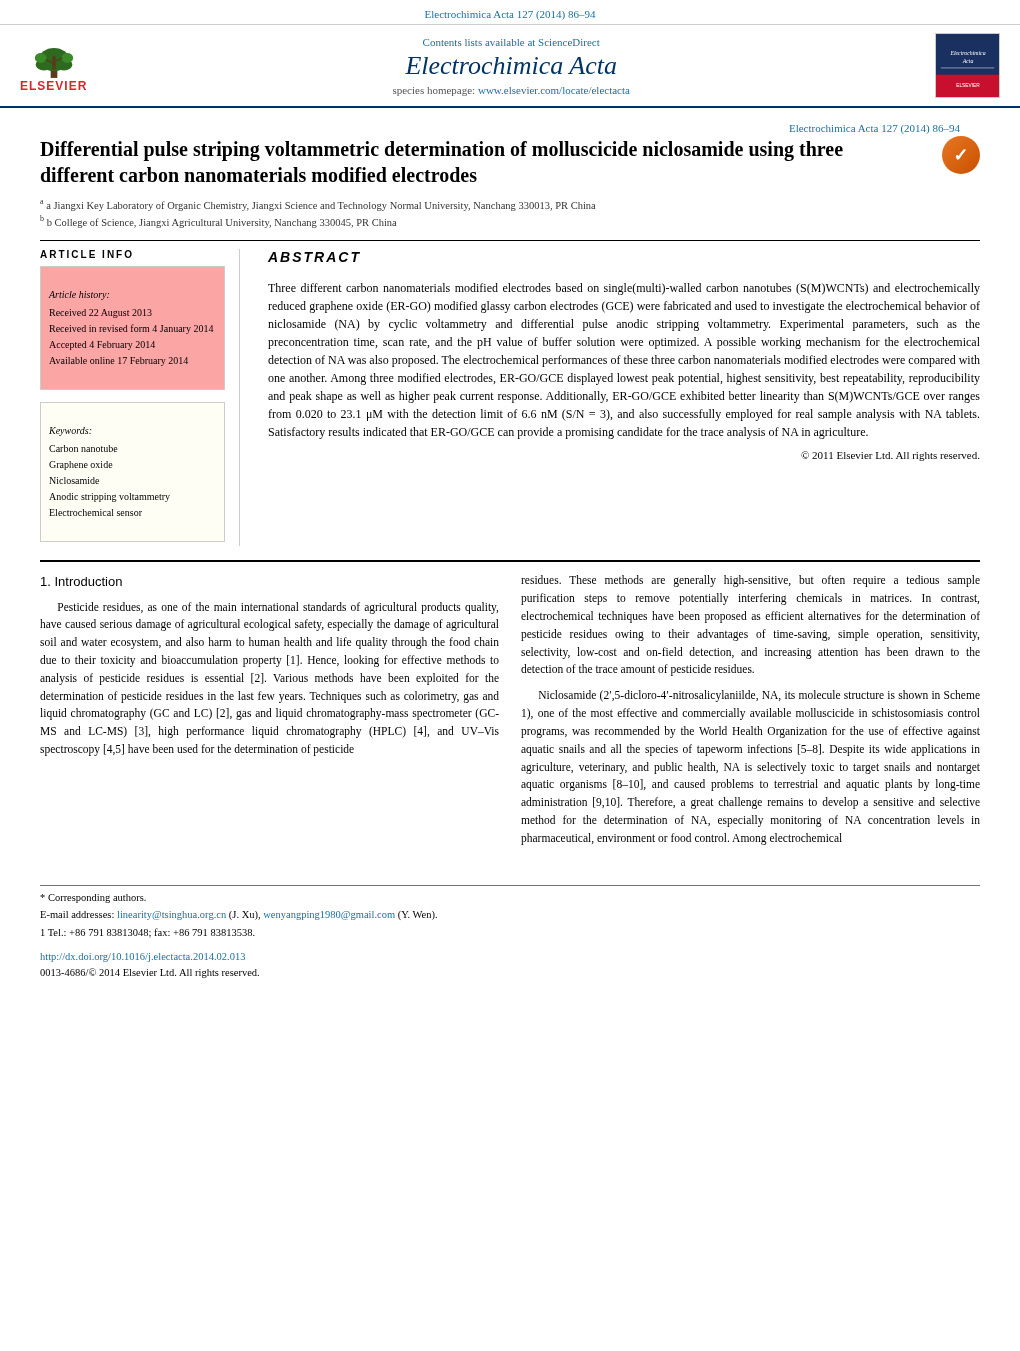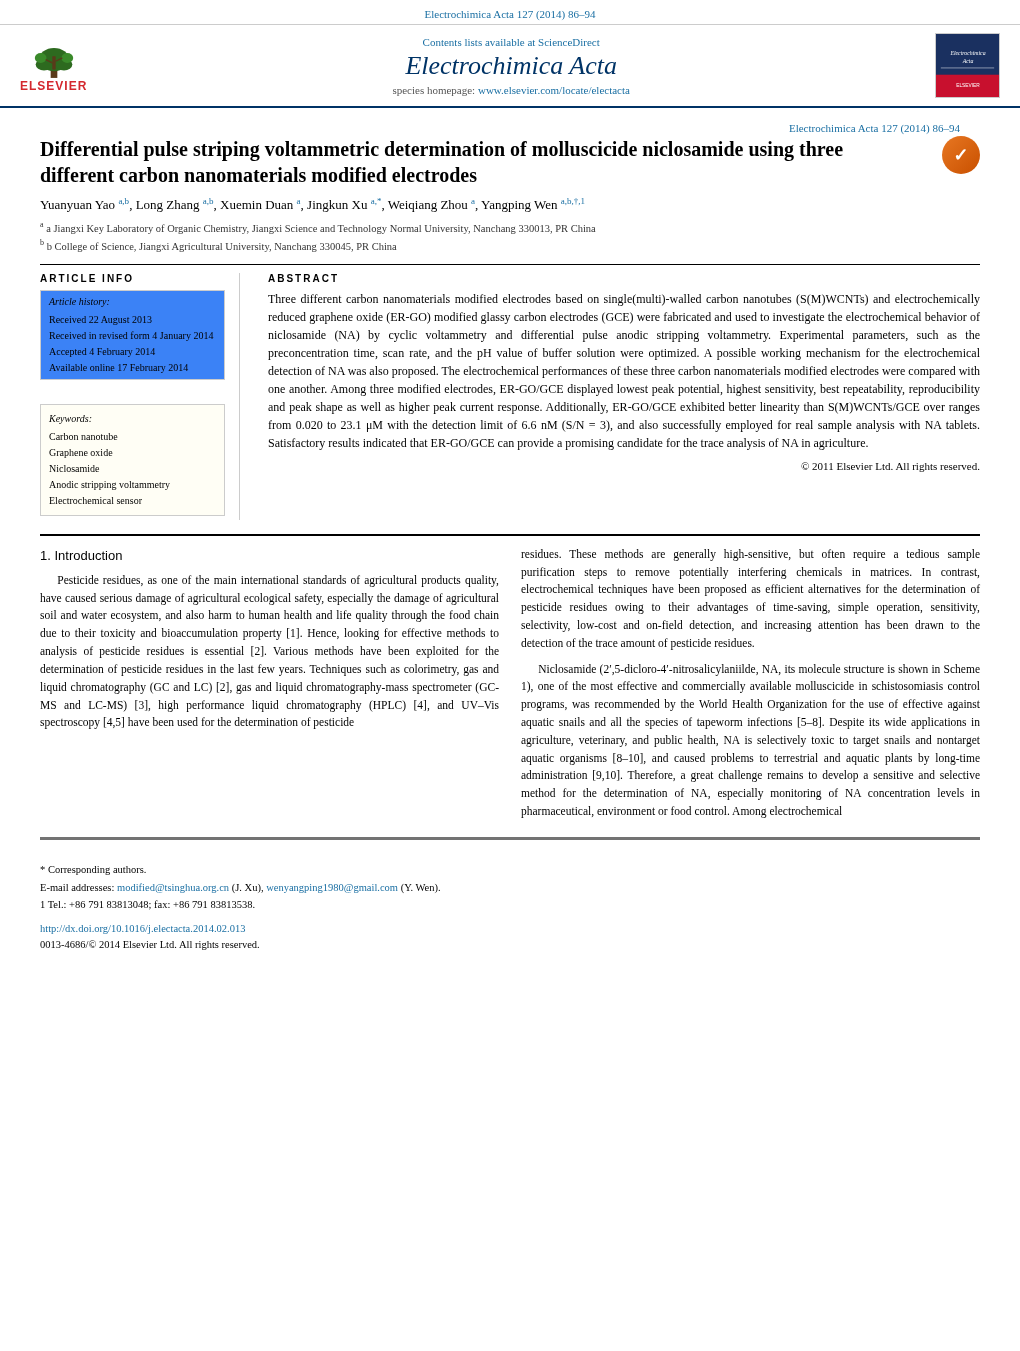--- a/index.html
+++ b/index.html
@@ -111,54 +111,55 @@
       font-size: 10px;
       font-weight: bold;
       letter-spacing: 2px;
       text-transform: uppercase;
       margin-bottom: 6px;
       font-style: normal;
       font-family: Arial, sans-serif;
     }
     .article-info .history-box {
       border: 1px solid #ccc;
-      background: #3b82f6;
-      padding: 3px 8px;
+      background: #fca5a5;
+      padding: 20px 8px;
       font-size: 10px;
-      margin-bottom: 24px;
+      margin-bottom: 12px;
       line-height: 1.6;
     }
     .article-info .history-box .box-title {
       font-style: italic;
       font-size: 10px;
       margin-bottom: 2px;
     }
     .article-info .keywords-box {
       border: 1px solid #ccc;
       background: #fffef5;
-      padding: 6px 8px;
+      padding: 20px 8px;
       font-size: 10px;
       margin-bottom: 4px;
       line-height: 1.6;
     }
     .article-info .keywords-box .box-title {
       font-style: italic;
       font-size: 10px;
       margin-bottom: 2px;
     }
     .abstract-col {
       flex: 1;
     }
     .abstract-col .section-head {
-      font-size: 10px;
+      font-size: 14px;
       font-weight: bold;
       letter-spacing: 2px;
       text-transform: uppercase;
-      margin-bottom: 6px;
+      margin-bottom: 14px;
       font-family: Arial, sans-serif;
+      font-style: italic;
     }
     .abstract-text {
       font-size: 12px;
       line-height: 1.5;
       color: #000;
       text-align: justify;
     }
     .copyright-line {
       text-align: right;
       font-size: 11px;
@@ -187,23 +188,23 @@
       margin-bottom: 6px;
       font-family: Arial, sans-serif;
     }
     .body-col p {
       margin-bottom: 8px;
     }
     .body-col .indent {
       text-indent: 1.5em;
     }
     .footnotes-section {
-      margin-top: 8px;
-      border-top: 3px solid #737373;
-      padding-top: 22px;
+      margin-top: 29px;
+      border-top: 1px solid #737373;
+      padding-top: 4px;
       font-size: 10.5px;
       line-height: 1.5;
       color: #000;
     }
     .footnotes-section .fn-line {
       margin-bottom: 2px;
     }
     .footnotes-section a, .blue-link {
       color: #1a6fa3;
       text-decoration: none;
@@ -321,24 +322,20 @@
 
   <div class="article-top-line">
     <span>Electrochimica Acta 127 (2014) 86–94</span>
   </div>
 
   <div class="article-title-section">
     <div class="article-title">Differential pulse striping voltammetric determination of molluscicide niclosamide using three different carbon nanomaterials modified electrodes</div>
     <div class="crossmark">✓</div>
   </div>
 
-  <div class="authors">
-    Yuanyuan Yao <sup>a,b</sup>, Long Zhang <sup>a,b</sup>, Xuemin Duan <sup>a</sup>, Jingkun Xu <sup>a,*</sup>,
-    Weiqiang Zhou <sup>a</sup>, Yangping Wen <sup>a,b,†,1</sup>
-  </div>
 
   <div class="affiliations">
     <div><sup>a</sup> <span>a Jiangxi Key Laboratory of Organic Chemistry, Jiangxi Science and Technology Normal University, Nanchang 330013, PR China</span></div>
     <div><sup>b</sup> <span>b College of Science, Jiangxi Agricultural University, Nanchang 330045, PR China</span></div>
   </div>
 
   <hr class="divider">
 
   <div class="two-col">
 
@@ -384,21 +381,21 @@
       <p>residues. These methods are generally high-sensitive, but often require a tedious sample purification steps to remove potentially interfering chemicals in matrices. In contrast, electrochemical techniques have been proposed as efficient alternatives for the determination of pesticide residues owing to their advantages of time-saving, simple operation, sensitivity, selectivity, low-cost and on-field detection, and increasing attention has been drawn to the detection of the trace amount of pesticide residues.</p>
       <p class="indent">Niclosamide (2′,5-dicloro-4′-nitrosalicylaniilde, NA, its molecule structure is shown in Scheme 1), one of the most effective and commercially available molluscicide in schistosomiasis control programs, was recommended by the World Health Organization for the use of effective against aquatic snails and all the species of tapeworm infections [5–8]. Despite its wide applications in agriculture, veterinary, and public health, NA is selectively toxic to target snails and nontarget aquatic organisms [8–10], and caused problems to terrestrial and aquatic plants by long-time administration [9,10]. Therefore, a great challenge remains to develop a sensitive and selective method for the determination of NA, especially monitoring of NA concentration levels in pharmaceutical, environment or food control. Among electrochemical</p>
     </div>
 
   </div>
 
   <div class="footnotes-section">
     <div class="fn-line">* Corresponding authors.</div>
     <div class="fn-line">
       <span>E-mail addresses:</span>
-      <a class="blue-link">modified@tsinghua.org.cn</a>
+      <a class="blue-link">linearity@tsinghua.org.cn</a>
       <span>(J. Xu),</span>
       <a class="blue-link">wenyangping1980@gmail.com</a>
       <span>(Y. Wen).</span>
     </div>
     <div class="fn-line">1 Tel.: +86 791 83813048; fax: +86 791 83813538.</div>
     <div class="doi-line">
       <a class="blue-link">http://dx.doi.org/10.1016/j.electacta.2014.02.013</a>
     </div>
     <div class="issn-line">0013-4686/© 2014 Elsevier Ltd. All rights reserved.</div>
   </div>

